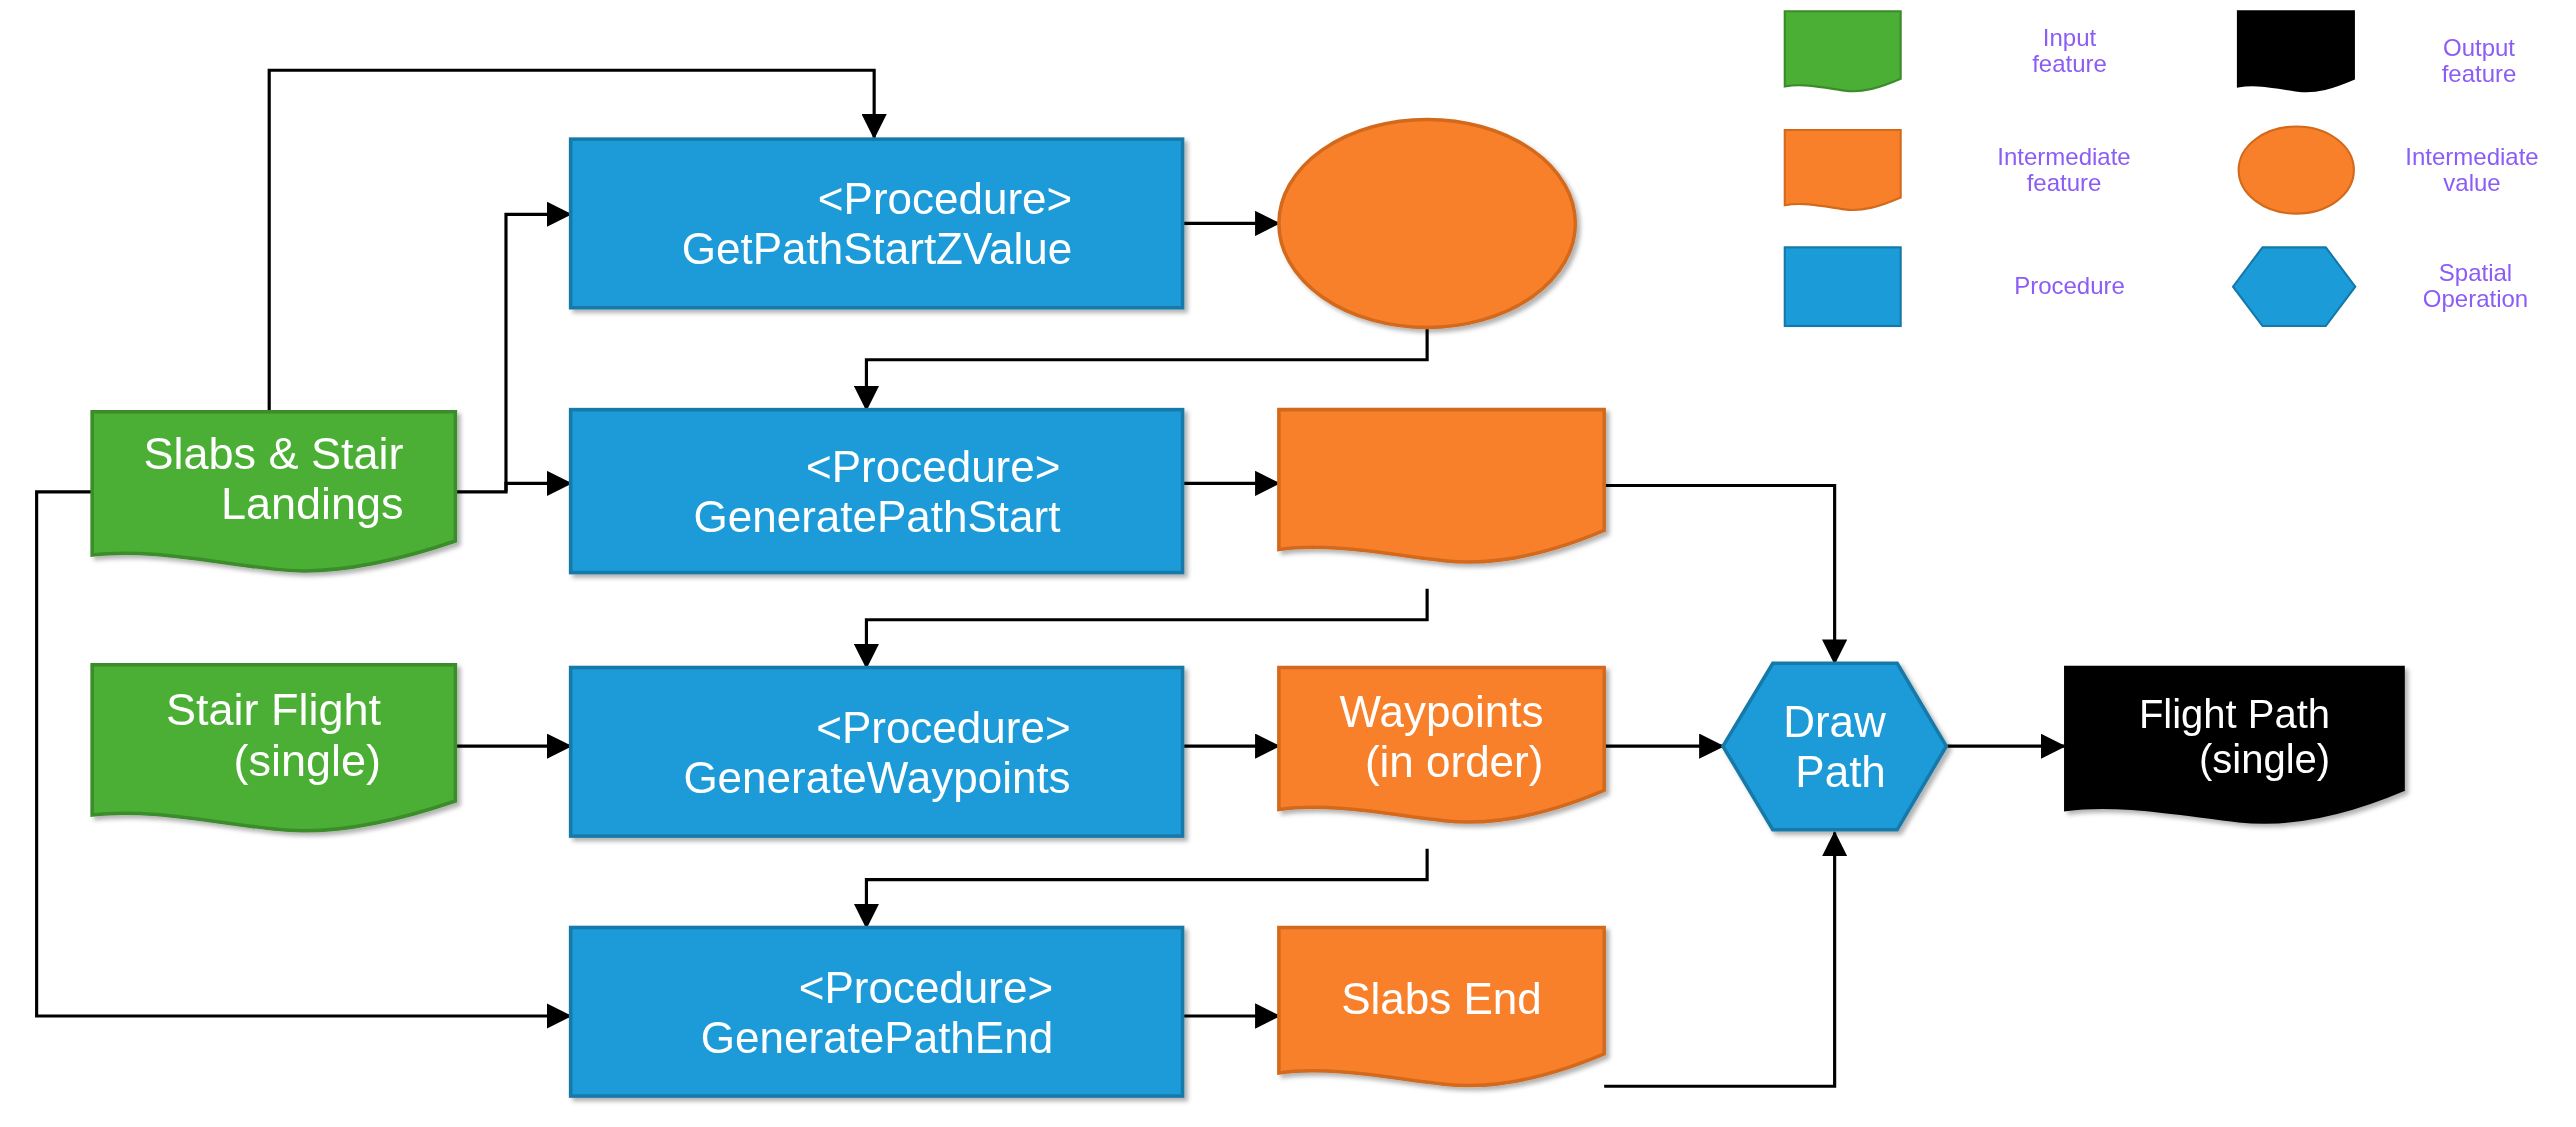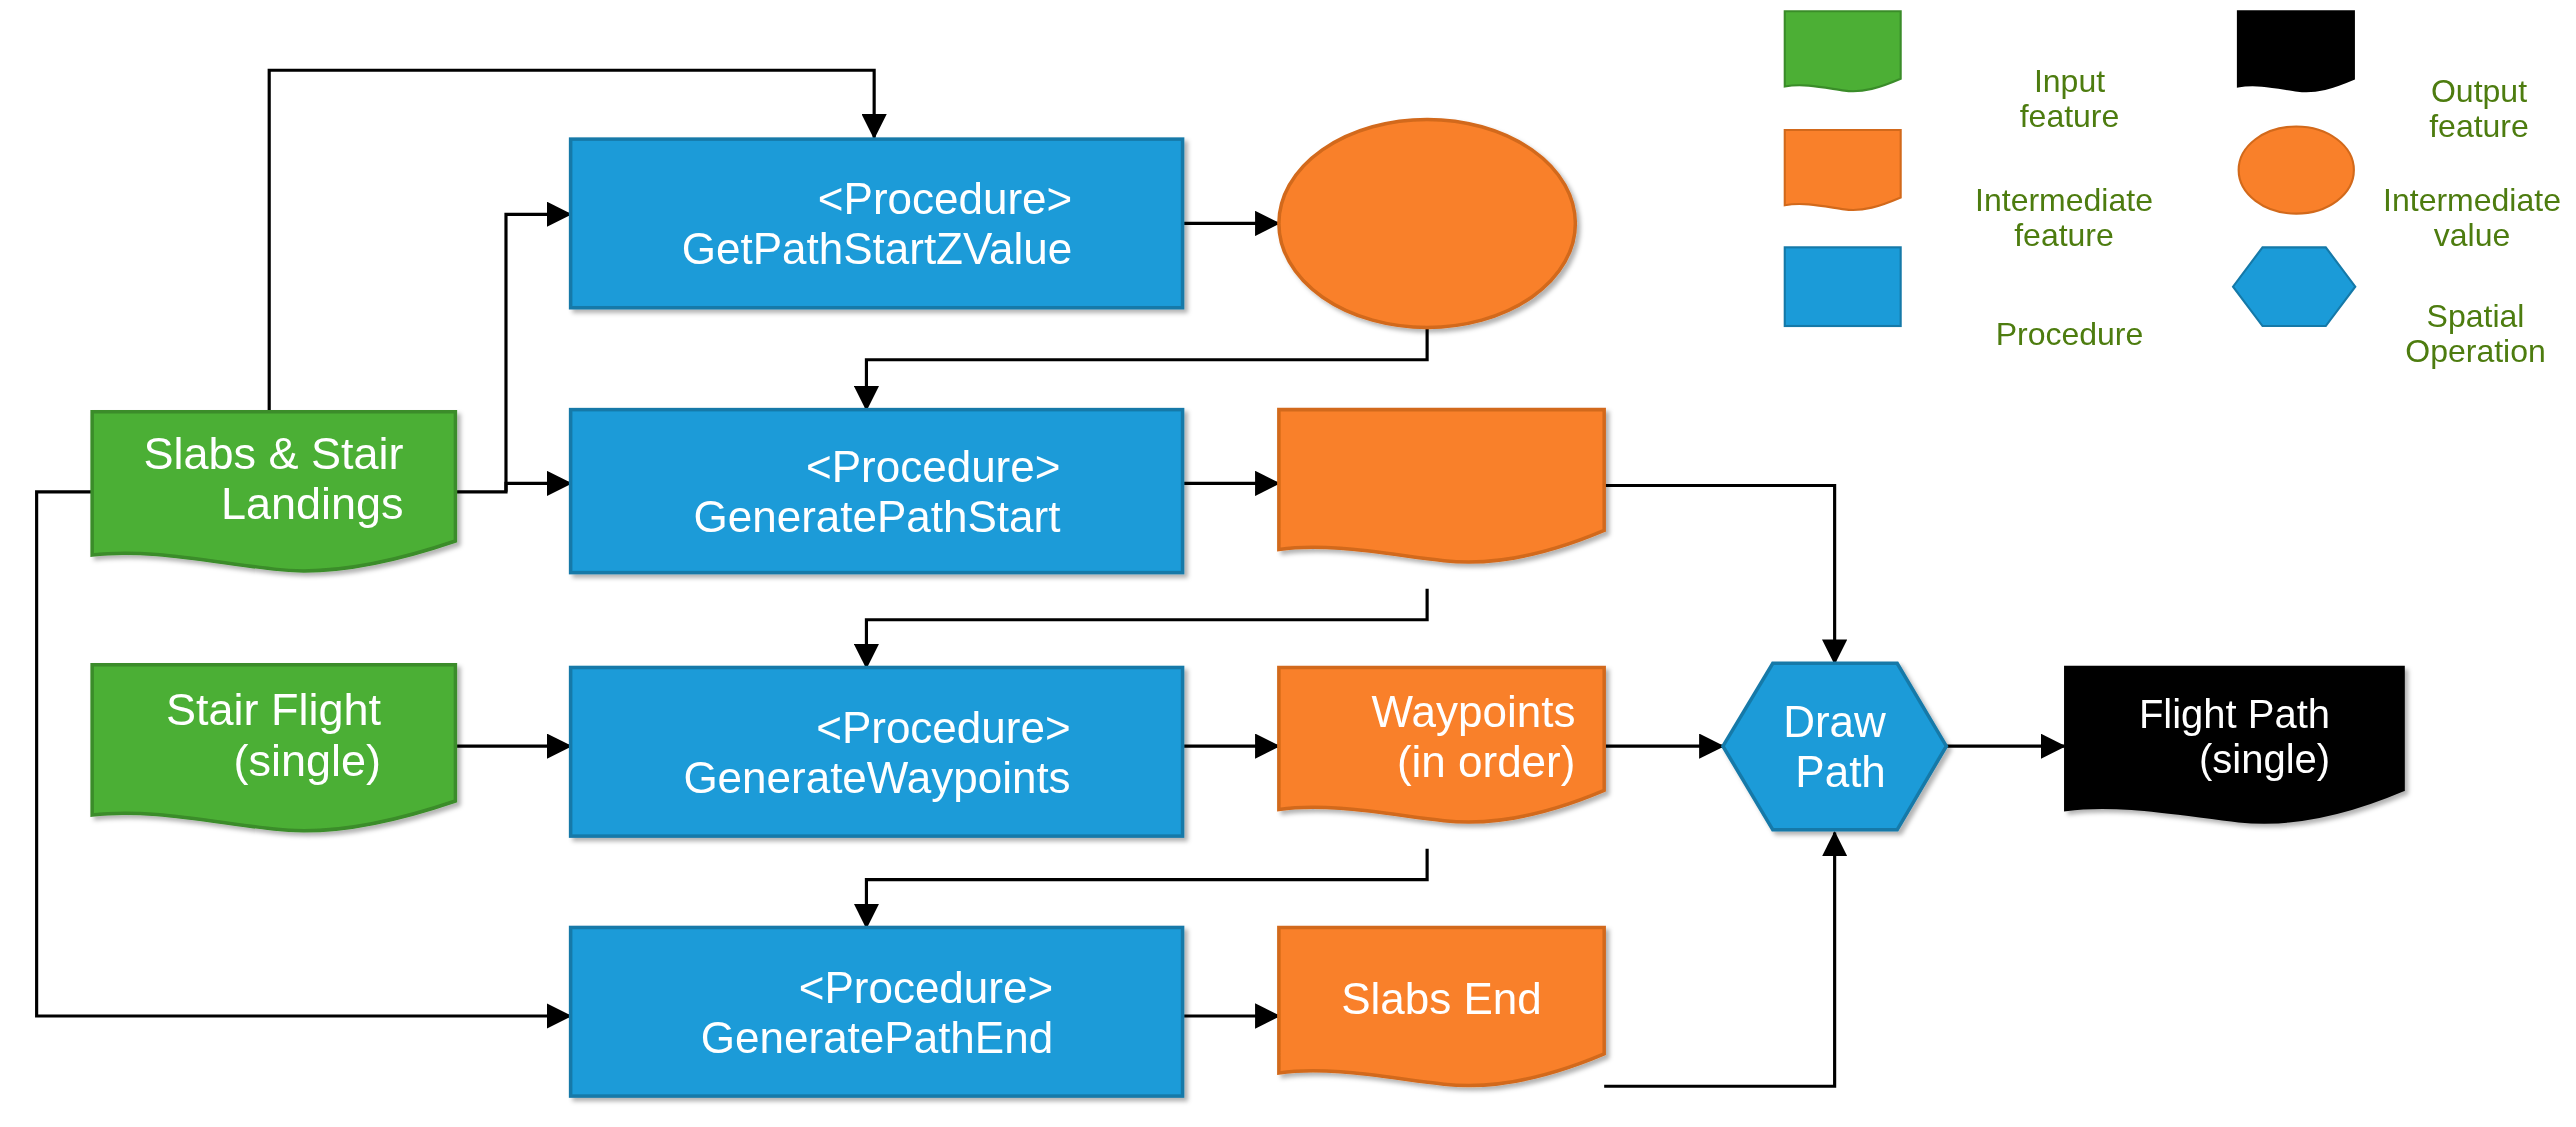--- a/index.html
+++ b/index.html
@@ -35,25 +35,24 @@
     pointer-events: none;
     white-space: pre-line;
     font-weight: 400;
   }
   .legend-label {
     position: absolute;
     display: flex;
     align-items: center;
     justify-content: center;
     text-align: center;
-    color: #4d7c0f;
+    color: #8b5cf6;
     line-height: 1.1;
     white-space: pre-line;
-    font-size: 32px;
-    margin-top: 48px;
+    font-size: 24px;
   }
   .hit {
     position: absolute;
     background: transparent;
   }
 </style>
 </head>
 <body>
 
 <div id="canvas">
@@ -168,21 +167,21 @@
 GetPathStartZValue</div>
 
 
   <div class="node-label" style="left:571px; top:410px; width:612px; height:163px; font-size:44px;">&lt;Procedure&gt;
 GeneratePathStart</div>
 
 
   <div class="node-label" style="left:571px; top:668px; width:612px; height:169px; font-size:44px;">&lt;Procedure&gt;
 GenerateWaypoints</div>
 
-  <div class="node-label" style="left:1279px; top:668px; width:325px; height:137px; font-size:44px;padding-left:32px;">Waypoints
+  <div class="node-label" style="left:1279px; top:668px; width:325px; height:137px; font-size:44px;">Waypoints
 (in order)</div>
 
   <div class="node-label" style="left:1723px; top:663px; width:223px; height:167px; font-size:44px;">Draw
 Path</div>
 
   <div class="node-label" style="left:2066px; top:668px; width:337px; height:137px; font-size:40px;">Flight Path
 (single)</div>
 
   <div class="node-label" style="left:571px; top:928px; width:612px; height:169px; font-size:44px;">&lt;Procedure&gt;
 GeneratePathEnd</div>

